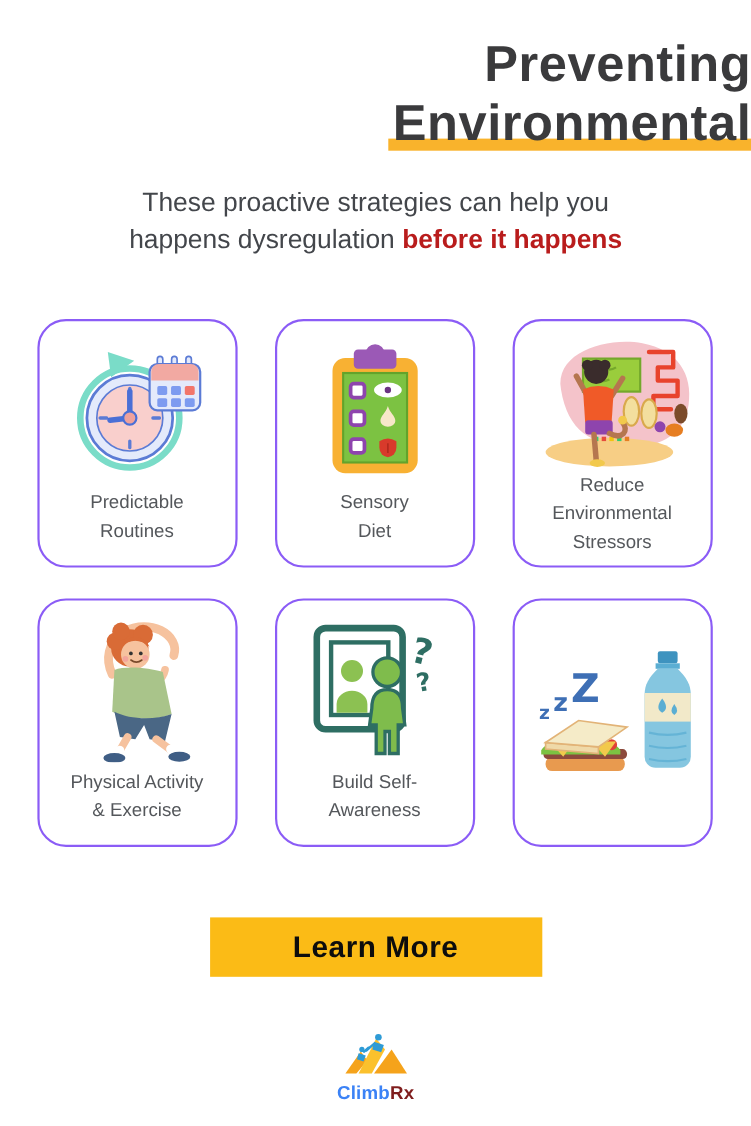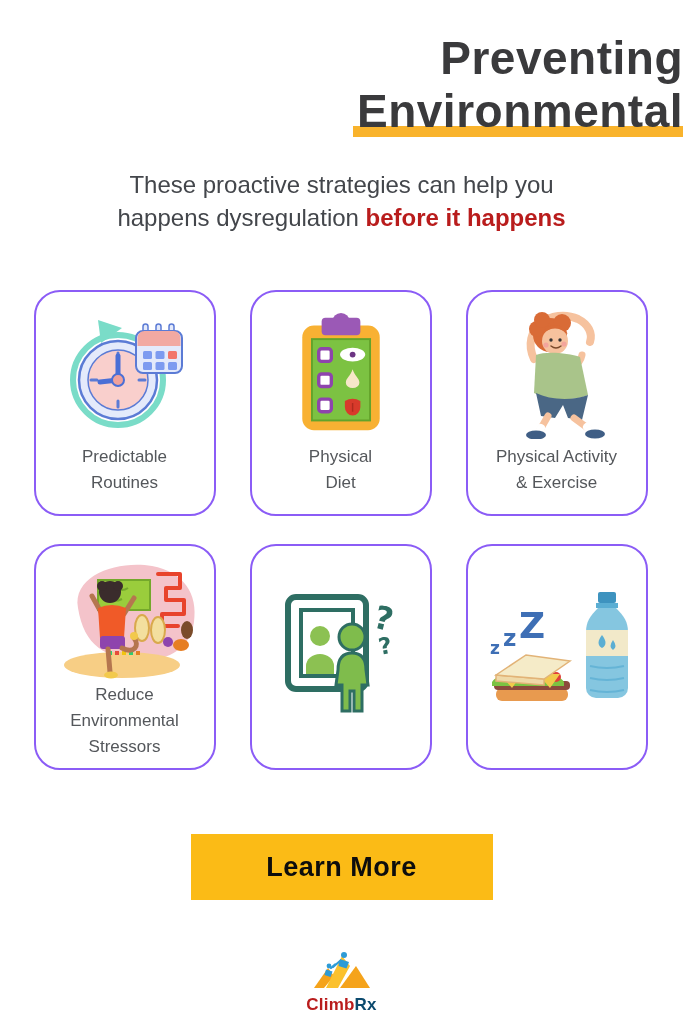--- a/index.html
+++ b/index.html
@@ -33,31 +33,31 @@
     padding:10px 8px 18px;
   }
   .card-art { flex:1; width:100%; display:flex; align-items:center; justify-content:center; }
   .card-label {
     font-size:17px; line-height:26px; color:#54575b; text-align:center;
     white-space:pre-line;
   }
 
   
   .cta {
-    display:block; margin:64px auto 0; width:302px; height:66px;
+    display:block; margin:64px auto 0; width:302px; height:54px;
     background:#fbbb16; border:none; cursor:pointer;
     font-family:"Liberation Sans", sans-serif;
     font-size:27px; font-weight:bold; color:#0d0d0d; letter-spacing:0.5px;
   }
 
   
   .footer { margin-top:50px; text-align:center; }
   .brand-text { font-size:17px; font-weight:bold; letter-spacing:0.2px; margin-top:1px; }
-  .brand-text .climb { color:#b91c1c; }
-  .brand-text .rx { color:#0c4a6e; }
+  .brand-text .climb { color:#3b82f6; }
+  .brand-text .rx { color:#7f1d1d; }
 
   svg text { font-family:"DejaVu Sans", sans-serif; }
 </style>
 </head>
 <body>
 
 <div class="page">
 
   <h1 class="title">
     <span class="line">Preventing</span>
@@ -123,54 +123,22 @@
             <rect x="25" y="64" width="13" height="13" rx="3"></rect>
             <rect x="25" y="90" width="13" height="13" rx="3"></rect>
           </g>
           <ellipse cx="60" cy="44" rx="13" ry="7" fill="#ffffff"></ellipse>
           <circle cx="60" cy="44" r="3" fill="#6c3483"></circle>
           <path d="M60 59 c-2 7 -7 9 -7 14 a7 5.5 0 0 0 14 0 c0 -5 -5 -7 -7 -14 z" fill="#f7e7c9"></path>
           <path d="M52 92 q8 -5 16 0 l0 6 a8 9 0 0 1 -16 0 z" fill="#d83a2b"></path>
           <line x1="60" y1="94" x2="60" y2="103" stroke="#b02a1e" stroke-width="1.5"></line>
         </svg>
       </div>
-      <div class="card-label">Physical
+      <div class="card-label">Sensory
 Diet</div>
-    </div>
-
-    <div class="card">
-      <div class="card-art">
-        <svg width="132" height="132" viewBox="0 0 130 132">
-          <path d="M42 52 C 28 22, 60 0, 86 12 C 96 17, 101 26, 98 35" stroke="#f6c29e" stroke-width="8" fill="none" stroke-linecap="round"></path>
-          <g fill="#d96b36">
-            <circle cx="58" cy="28" r="17"></circle>
-              <circle cx="45" cy="22" r="8"></circle>
-              <circle cx="70" cy="16" r="9"></circle>
-              <circle cx="50" cy="13" r="8"></circle>
-          </g>
-          <circle cx="63" cy="34" r="13" fill="#f6c29e"></circle>
-          <path d="M50 27 q13 -11 26 0 q-5 -9 -13 -9 q-8 0 -13 9 z" fill="#d96b36"></path>
-          <circle cx="59" cy="33" r="1.7" fill="#333333"></circle>
-          <circle cx="68" cy="33" r="1.7" fill="#333333"></circle>
-          <path d="M59 39 q5 4 10 0" stroke="#7a4a2b" stroke-width="1.5" fill="none" stroke-linecap="round"></path>
-          <circle cx="54" cy="38" r="2.6" fill="#f2a09b" opacity="0.85"></circle>
-          <circle cx="72" cy="37" r="2.6" fill="#f2a09b" opacity="0.85"></circle>
-          <path d="M90 48 C 88 58, 78 63, 69 58" stroke="#f6c29e" stroke-width="7" fill="none" stroke-linecap="round"></path>
-          <path d="M44 48 C 54 44, 76 46, 88 50 L 96 88 C 80 95, 56 93, 42 86 Z" fill="#a9c48a"></path>
-          <path d="M44 86 C 58 93, 80 94, 96 88 L 90 113 L 76 111 L 71 98 L 63 111 L 49 109 Z" fill="#4a6785"></path>
-          <line x1="56" y1="109" x2="48" y2="123" stroke="#f6c29e" stroke-width="7" stroke-linecap="round"></line>
-          <line x1="82" y1="111" x2="97" y2="122" stroke="#f6c29e" stroke-width="7" stroke-linecap="round"></line>
-          <line x1="49" y1="121" x2="47" y2="125" stroke="#ffffff" stroke-width="8" stroke-linecap="round"></line>
-          <line x1="95" y1="120" x2="98" y2="123" stroke="#ffffff" stroke-width="8" stroke-linecap="round"></line>
-          <ellipse cx="44" cy="128" rx="10" ry="4.5" fill="#3f5e85"></ellipse>
-          <ellipse cx="103" cy="127" rx="10" ry="4.5" fill="#3f5e85"></ellipse>
-        </svg>
-      </div>
-      <div class="card-label">Physical Activity
-&amp; Exercise</div>
     </div>
 
     <div class="card">
       <div class="card-art">
         <svg width="152" height="126" viewBox="0 0 150 126">
           <path d="M28 52 C 22 18 70 4 102 10 C 134 16 148 38 144 66 C 140 94 116 106 88 104 C 56 102 34 90 28 52 Z" fill="#f4c3ca"></path>
           <ellipse cx="72" cy="109" rx="58" ry="13" fill="#f7ce85"></ellipse>
           <rect x="48" y="24" width="52" height="30" fill="#9acd3c" stroke="#74a82b" stroke-width="2"></rect>
           <path d="M54 32 q6 4 12 0 q6 4 12 0 M56 42 q8 5 16 1" stroke="#74a82b" stroke-width="2" fill="none"></path>
           <polyline points="108,18 130,18 130,32 116,32 116,44 134,44 134,58 112,58 112,70 128,70" fill="none" stroke="#e8432c" stroke-width="4" stroke-linecap="round" stroke-linejoin="round"></polyline>
@@ -199,35 +167,69 @@
           <circle cx="84" cy="80" r="4" fill="#f2c94c"></circle>
         </svg>
       </div>
       <div class="card-label">Reduce
 Environmental
 Stressors</div>
     </div>
 
     <div class="card">
       <div class="card-art">
+        <svg width="132" height="132" viewBox="0 0 130 132">
+          <path d="M42 52 C 28 22, 60 0, 86 12 C 96 17, 101 26, 98 35" stroke="#f6c29e" stroke-width="8" fill="none" stroke-linecap="round"></path>
+          <g fill="#d96b36">
+            <circle cx="58" cy="28" r="17"></circle>
+              <circle cx="45" cy="22" r="8"></circle>
+              <circle cx="70" cy="16" r="9"></circle>
+              <circle cx="50" cy="13" r="8"></circle>
+          </g>
+          <circle cx="63" cy="34" r="13" fill="#f6c29e"></circle>
+          <path d="M50 27 q13 -11 26 0 q-5 -9 -13 -9 q-8 0 -13 9 z" fill="#d96b36"></path>
+          <circle cx="59" cy="33" r="1.7" fill="#333333"></circle>
+          <circle cx="68" cy="33" r="1.7" fill="#333333"></circle>
+          <path d="M59 39 q5 4 10 0" stroke="#7a4a2b" stroke-width="1.5" fill="none" stroke-linecap="round"></path>
+          <circle cx="54" cy="38" r="2.6" fill="#f2a09b" opacity="0.85"></circle>
+          <circle cx="72" cy="37" r="2.6" fill="#f2a09b" opacity="0.85"></circle>
+          <path d="M90 48 C 88 58, 78 63, 69 58" stroke="#f6c29e" stroke-width="7" fill="none" stroke-linecap="round"></path>
+          <path d="M44 48 C 54 44, 76 46, 88 50 L 96 88 C 80 95, 56 93, 42 86 Z" fill="#a9c48a"></path>
+          <path d="M44 86 C 58 93, 80 94, 96 88 L 90 113 L 76 111 L 71 98 L 63 111 L 49 109 Z" fill="#4a6785"></path>
+          <line x1="56" y1="109" x2="48" y2="123" stroke="#f6c29e" stroke-width="7" stroke-linecap="round"></line>
+          <line x1="82" y1="111" x2="97" y2="122" stroke="#f6c29e" stroke-width="7" stroke-linecap="round"></line>
+          <line x1="49" y1="121" x2="47" y2="125" stroke="#ffffff" stroke-width="8" stroke-linecap="round"></line>
+          <line x1="95" y1="120" x2="98" y2="123" stroke="#ffffff" stroke-width="8" stroke-linecap="round"></line>
+          <ellipse cx="44" cy="128" rx="10" ry="4.5" fill="#3f5e85"></ellipse>
+          <ellipse cx="103" cy="127" rx="10" ry="4.5" fill="#3f5e85"></ellipse>
+        </svg>
+      </div>
+      <div class="card-label">Physical Activity
+&amp; Exercise</div>
+    </div>
+
+    <div class="card">
+      <div class="card-art">
         <svg width="122" height="128" viewBox="0 0 122 128">
           <rect x="8" y="8" width="78" height="92" rx="8" fill="#ffffff" stroke="#2e6e63" stroke-width="6"></rect>
           <rect x="21" y="21" width="52" height="66" fill="#ffffff" stroke="#2e6e63" stroke-width="4"></rect>
           <g fill="#8cc152">
             <circle cx="40" cy="47" r="10"></circle>
             <path d="M26 85 v-8 a14 12 0 0 1 28 0 v8 z"></path>
           </g>
           <g fill="#7fbc4c" stroke="#2e6e63" stroke-width="3">
             <circle cx="72" cy="48" r="13"></circle>
             <path d="M58 81 q0 -17 14 -17 q14 0 14 17 l2 15 h-6 v26 h-8 v-20 h-4 v20 h-8 v-26 h-6 z"></path>
           </g>
           <text x="92" y="38" font-size="32" font-weight="bold" fill="#2e6e63" transform="rotate(14 92 38)">?</text>
           <text x="100" y="66" font-size="23" font-weight="bold" fill="#2e6e63" transform="rotate(-10 100 66)">?</text>
         </svg>
       </div>
+      <div class="card-label">Build Self-
+Awareness</div>
     </div>
 
     <div class="card">
       <div class="card-art">
         <svg width="152" height="126" viewBox="0 0 150 126">
           <g fill="#3e6fb5" font-weight="bold">
             <text x="8" y="64" font-size="17">z</text>
             <text x="21" y="56" font-size="23">z</text>
             <text x="37" y="48" font-size="36">Z</text>
           </g>

